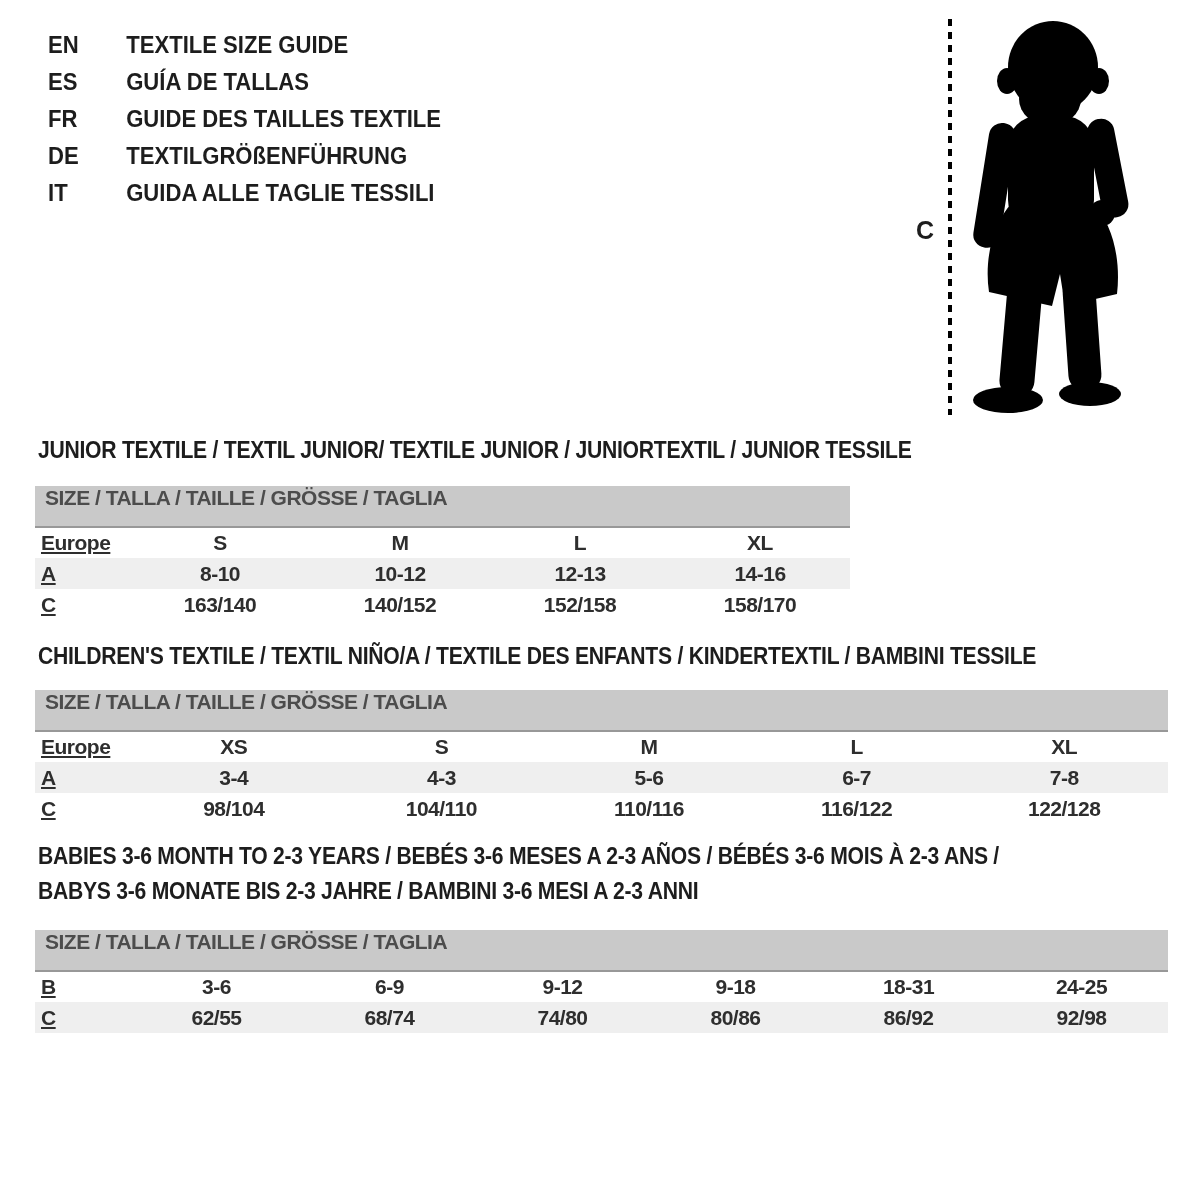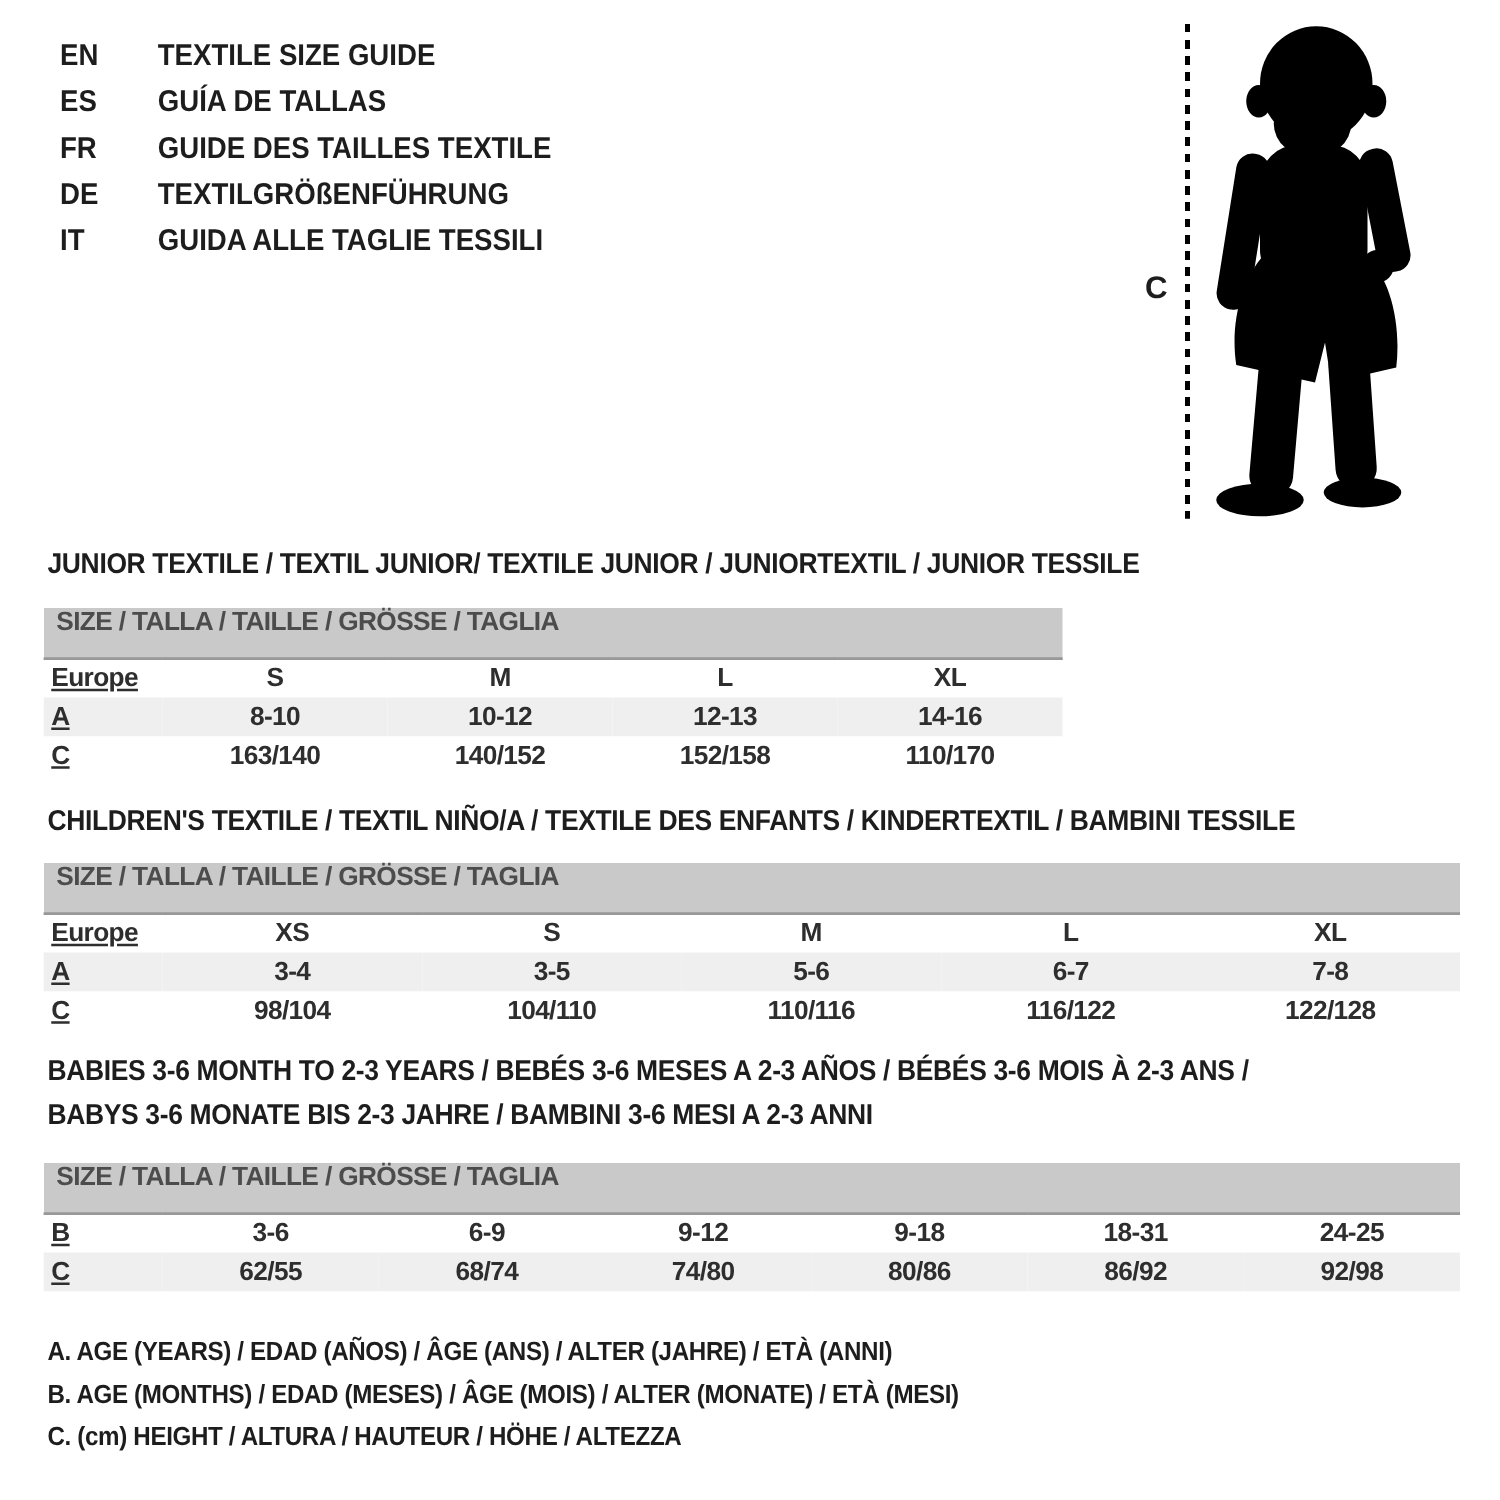--- a/index.html
+++ b/index.html
@@ -159,21 +159,21 @@
         <td>8-10</td>
         <td>10-12</td>
         <td>12-13</td>
         <td>14-16</td>
       </tr>
       <tr>
         <td class="lbl">C</td>
         <td>163/140</td>
         <td>140/152</td>
         <td>152/158</td>
-        <td>110/170</td>
+        <td>158/170</td>
       </tr>
     </tbody>
   </table>
 
   <div class="section-heading heading-children">CHILDREN'S TEXTILE / TEXTIL NIÑO/A / TEXTILE DES ENFANTS / KINDERTEXTIL / BAMBINI TESSILE</div>
   <table class="size-table w-wide table-children">
     <colgroup>
         <col class="col-label">
         <col>
         <col>
@@ -191,21 +191,21 @@
         <td class="lbl">Europe</td>
         <td>XS</td>
         <td>S</td>
         <td>M</td>
         <td>L</td>
         <td>XL</td>
       </tr>
       <tr class="shaded">
         <td class="lbl">A</td>
         <td>3-4</td>
-        <td>3-5</td>
+        <td>4-3</td>
         <td>5-6</td>
         <td>6-7</td>
         <td>7-8</td>
       </tr>
       <tr>
         <td class="lbl">C</td>
         <td>98/104</td>
         <td>104/110</td>
         <td>110/116</td>
         <td>116/122</td>
@@ -246,19 +246,14 @@
         <td>62/55</td>
         <td>68/74</td>
         <td>74/80</td>
         <td>80/86</td>
         <td>86/92</td>
         <td>92/98</td>
       </tr>
     </tbody>
   </table>
 
-  <div class="legend">
-    <div class="legend-line">A. AGE (YEARS) / EDAD (AÑOS) / ÂGE (ANS) / ALTER (JAHRE) / ETÀ (ANNI)</div>
-    <div class="legend-line">B. AGE (MONTHS) / EDAD (MESES) / ÂGE (MOIS) / ALTER (MONATE) / ETÀ (MESI)</div>
-    <div class="legend-line">C. (cm) HEIGHT / ALTURA / HAUTEUR / HÖHE / ALTEZZA</div>
-  </div>
 
 </div>
 
 </body></html>

